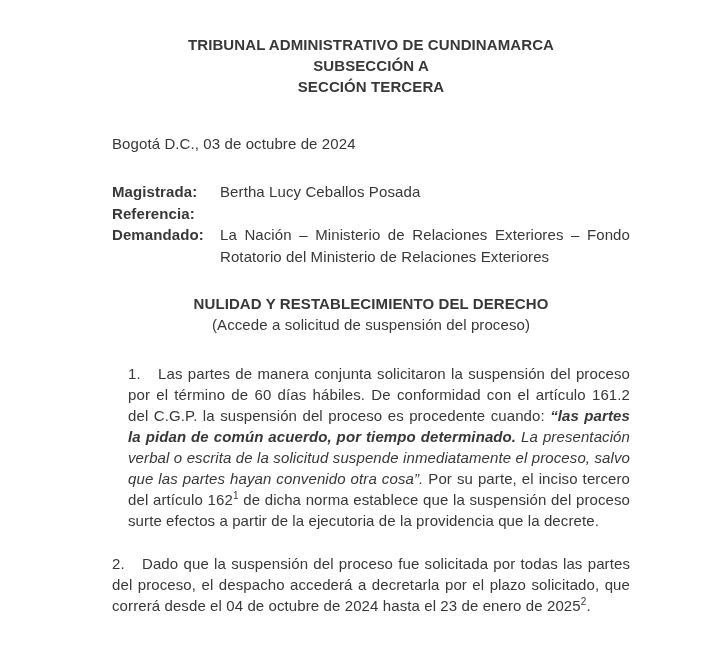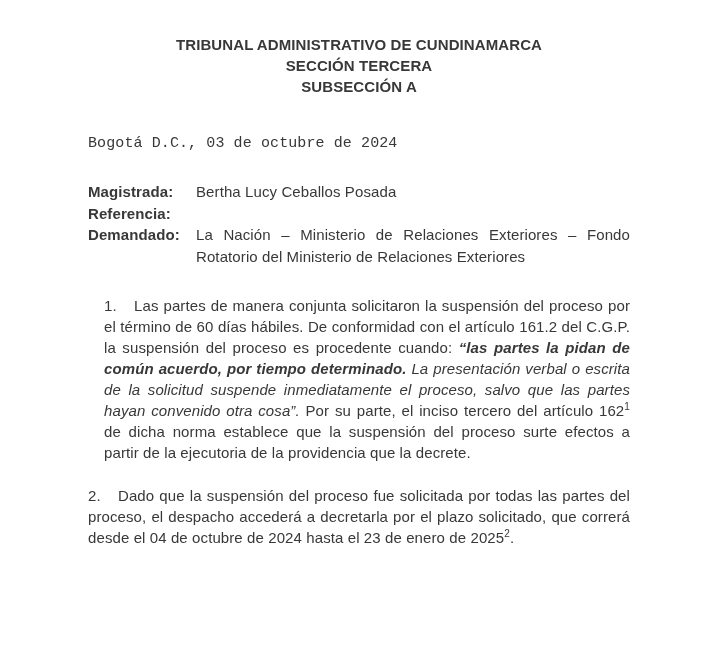--- a/index.html
+++ b/index.html
@@ -6,34 +6,33 @@
   html, body { background: #ffffff; }
   .page {
     position: relative;
     width: 716px;
     height: 671px;
     background: #ffffff;
     color: #383838;
     font-family: "Liberation Sans", "DejaVu Sans", sans-serif;
     font-size: 15px;
     line-height: 21px;
-    padding-left: 88px;
+    padding-left: 112px;
     padding-right: 86px;
     overflow: hidden;
     letter-spacing: 0.1px;
   }
   .court-header {
     padding-top: 34px;
     text-align: center;
     font-weight: bold;
     line-height: 21px;
   }
   .date-line {
     margin-top: 36px;
-    font-family: Liberation Mono, monospace;
   }
   .case-info {
     margin-top: 27px;
     line-height: 21.5px;
   }
   .info-row { display: flex; justify-content: space-between; }
   .info-label {
     width: 108px;
     flex: 0 0 108px;
     font-weight: bold;
@@ -68,22 +67,22 @@
     vertical-align: super;
   }
 </style>
 </head>
 <body>
 
 <div class="page">
 
   <div class="court-header">
     <div>TRIBUNAL ADMINISTRATIVO DE CUNDINAMARCA</div>
+    <div>SUBSECCIÓN A</div>
     <div>SECCIÓN TERCERA</div>
-    <div>SUBSECCIÓN A</div>
   </div>
 
   <div class="date-line">Bogotá D.C., 03 de octubre de 2024</div>
 
   <div class="case-info">
     <div class="info-row">
       <div class="info-label">Magistrada:</div>
       <div class="info-value">Bertha Lucy Ceballos Posada</div>
     </div>
     <div class="info-row">
@@ -91,18 +90,22 @@
     </div>
     <div class="info-row">
       <div class="info-label">Demandado:</div>
       <div class="info-value">
         <div class="justify-full">La Nación – Ministerio de Relaciones Exteriores – Fondo</div>
         <div>Rotatorio del Ministerio de Relaciones Exteriores</div>
       </div>
     </div>
   </div>
 
+  <div class="subject">
+    <div class="subject-title">NULIDAD Y RESTABLECIMIENTO DEL DERECHO</div>
+    <div class="subject-subtitle">(Accede a solicitud de suspensión del proceso)</div>
+  </div>
 
   <p class="body-paragraph para-1"><span class="para-num">1.</span><span>Las partes de manera conjunta solicitaron la suspensión del proceso por el término de 60 días hábiles. De conformidad con el artículo 161.2 del C.G.P. la suspensión del proceso es procedente cuando: </span><span class="seg-bold-italic">“las partes la pidan de común acuerdo, por tiempo determinado.</span><span class="seg-italic"> La presentación verbal o escrita de la solicitud suspende inmediatamente el proceso, salvo que las partes hayan convenido otra cosa”.</span><span> Por su parte, el inciso tercero del artículo 162</span><sup class="fn">1</sup><span> de dicha norma establece que la suspensión del proceso surte efectos a partir de la ejecutoria de la providencia que la decrete.</span></p>
 
   <p class="body-paragraph para-2"><span class="para-num">2.</span><span>Dado que la suspensión del proceso fue solicitada por todas las partes del proceso, el despacho accederá a decretarla por el plazo solicitado, que correrá desde el 04 de octubre de 2024 hasta el 23 de enero de 2025</span><sup class="fn">2</sup><span>.</span></p>
 
 </div>
 
 </body></html>

